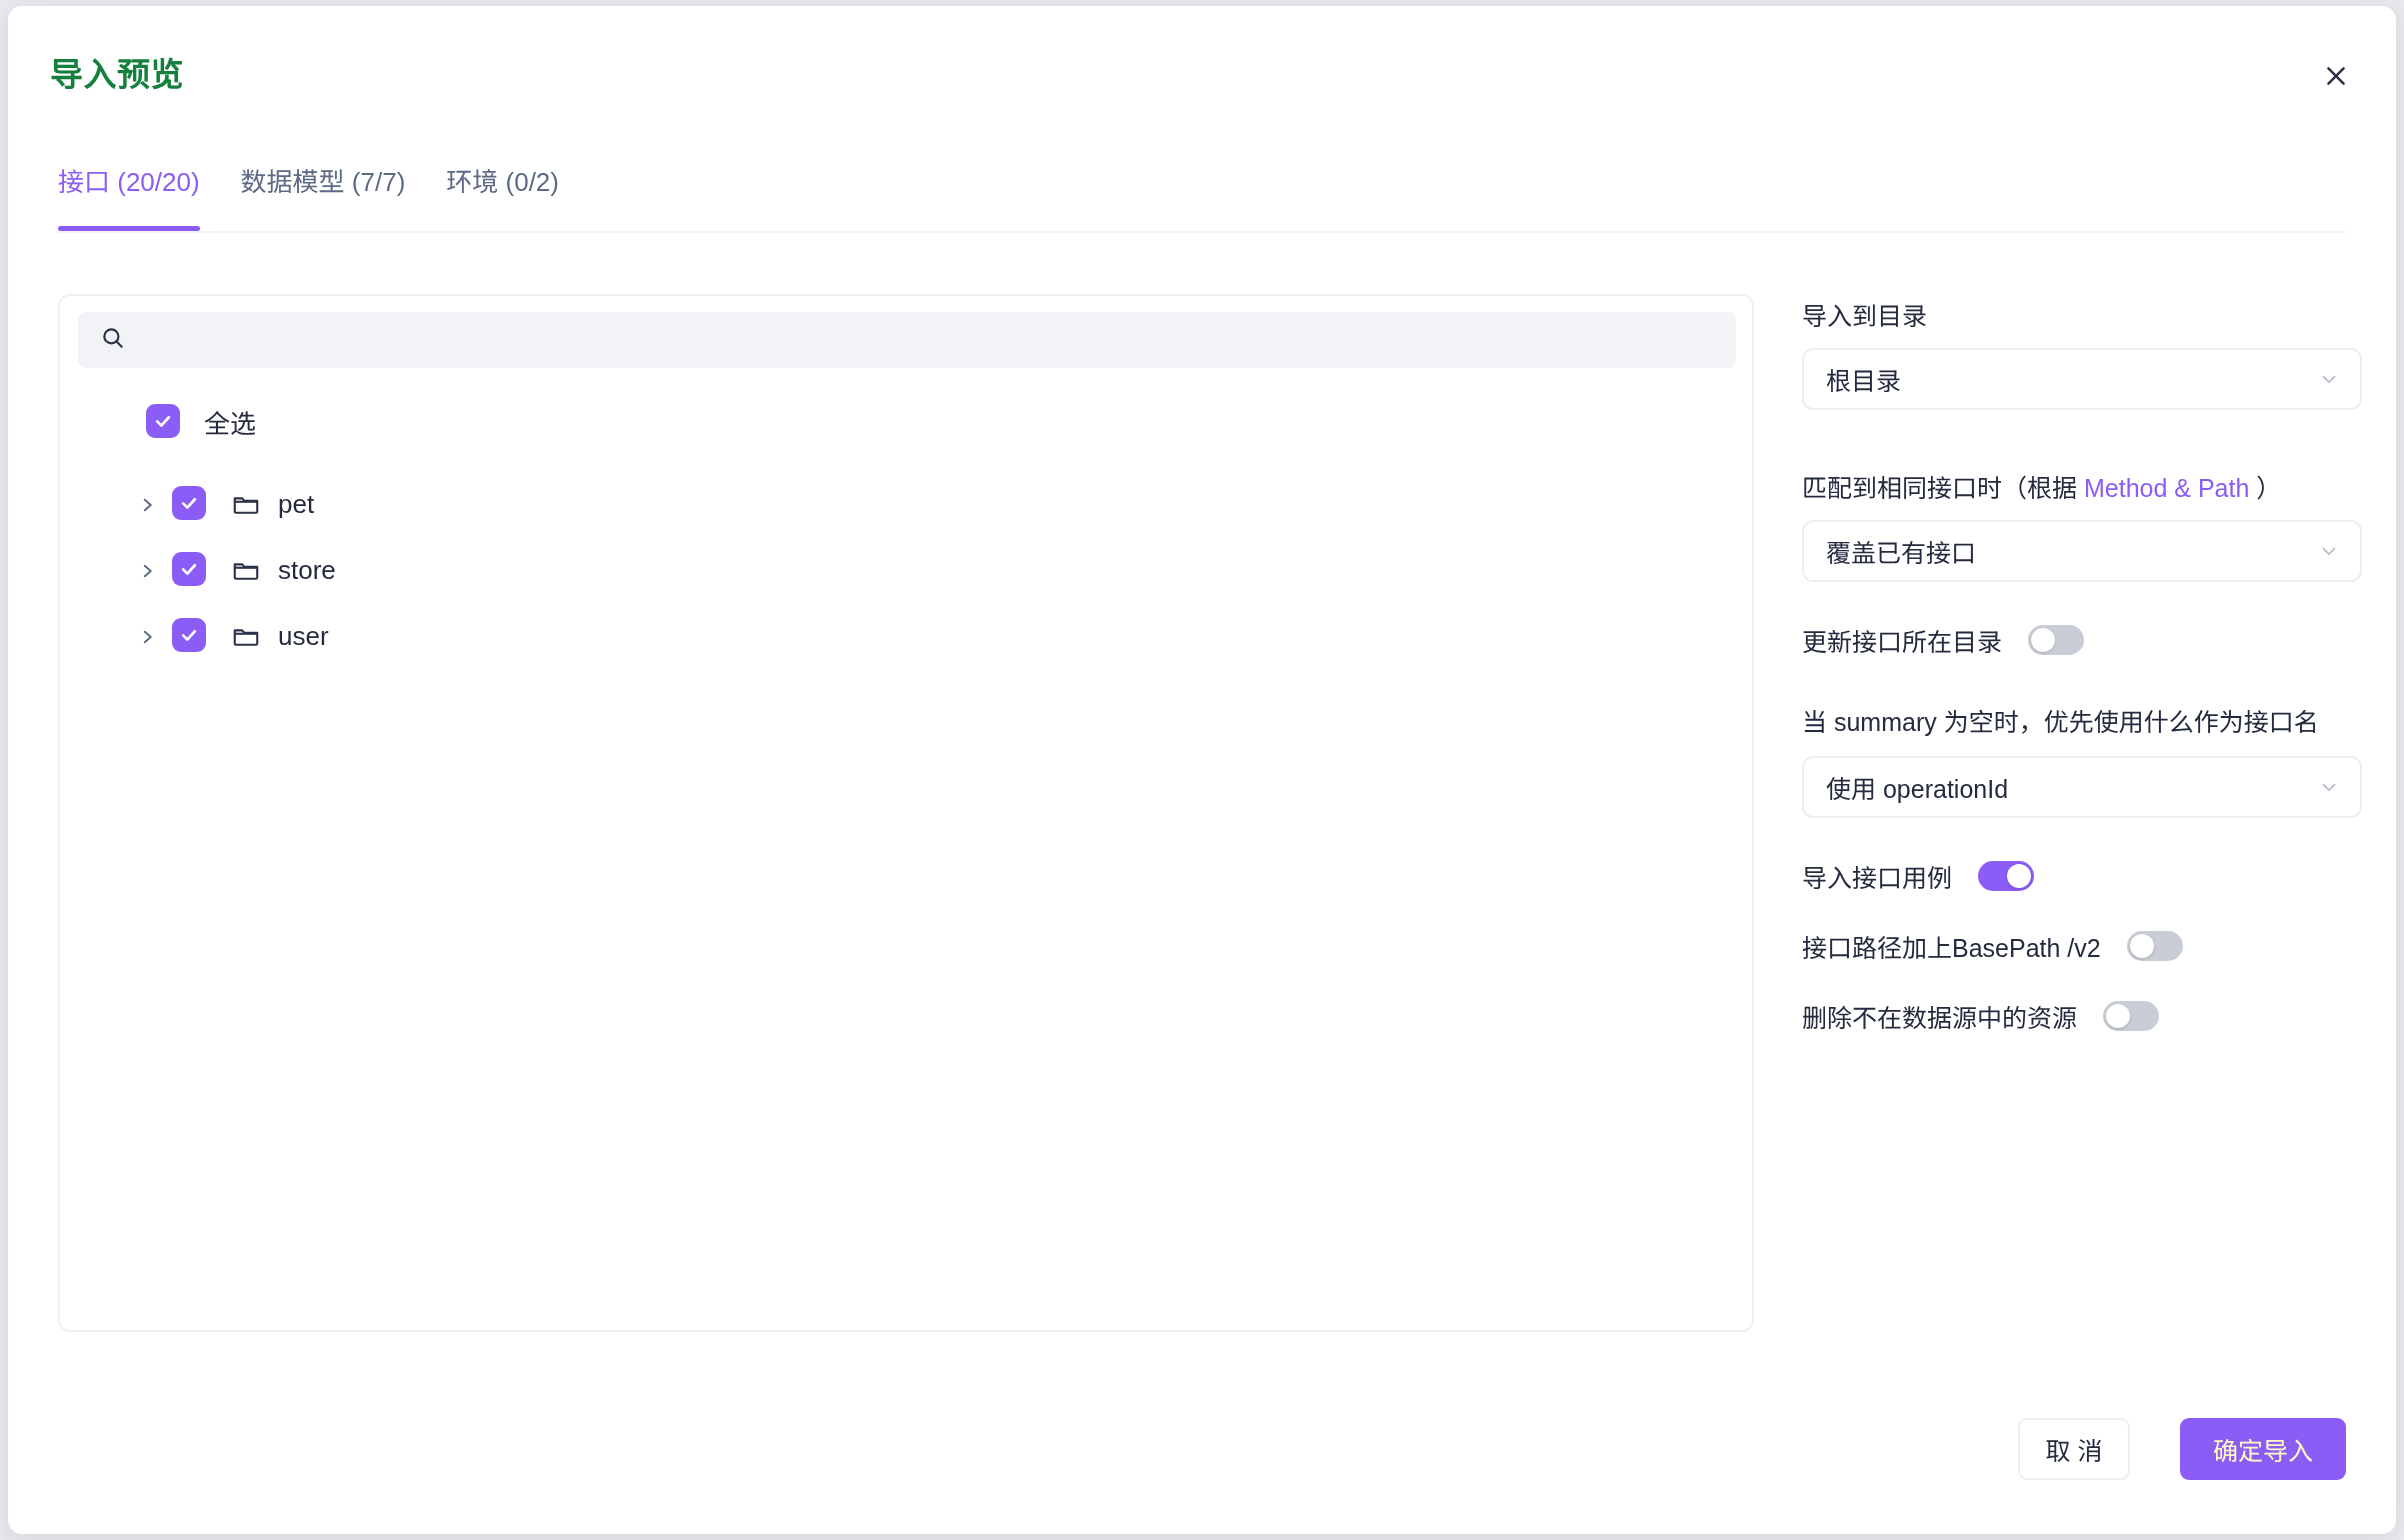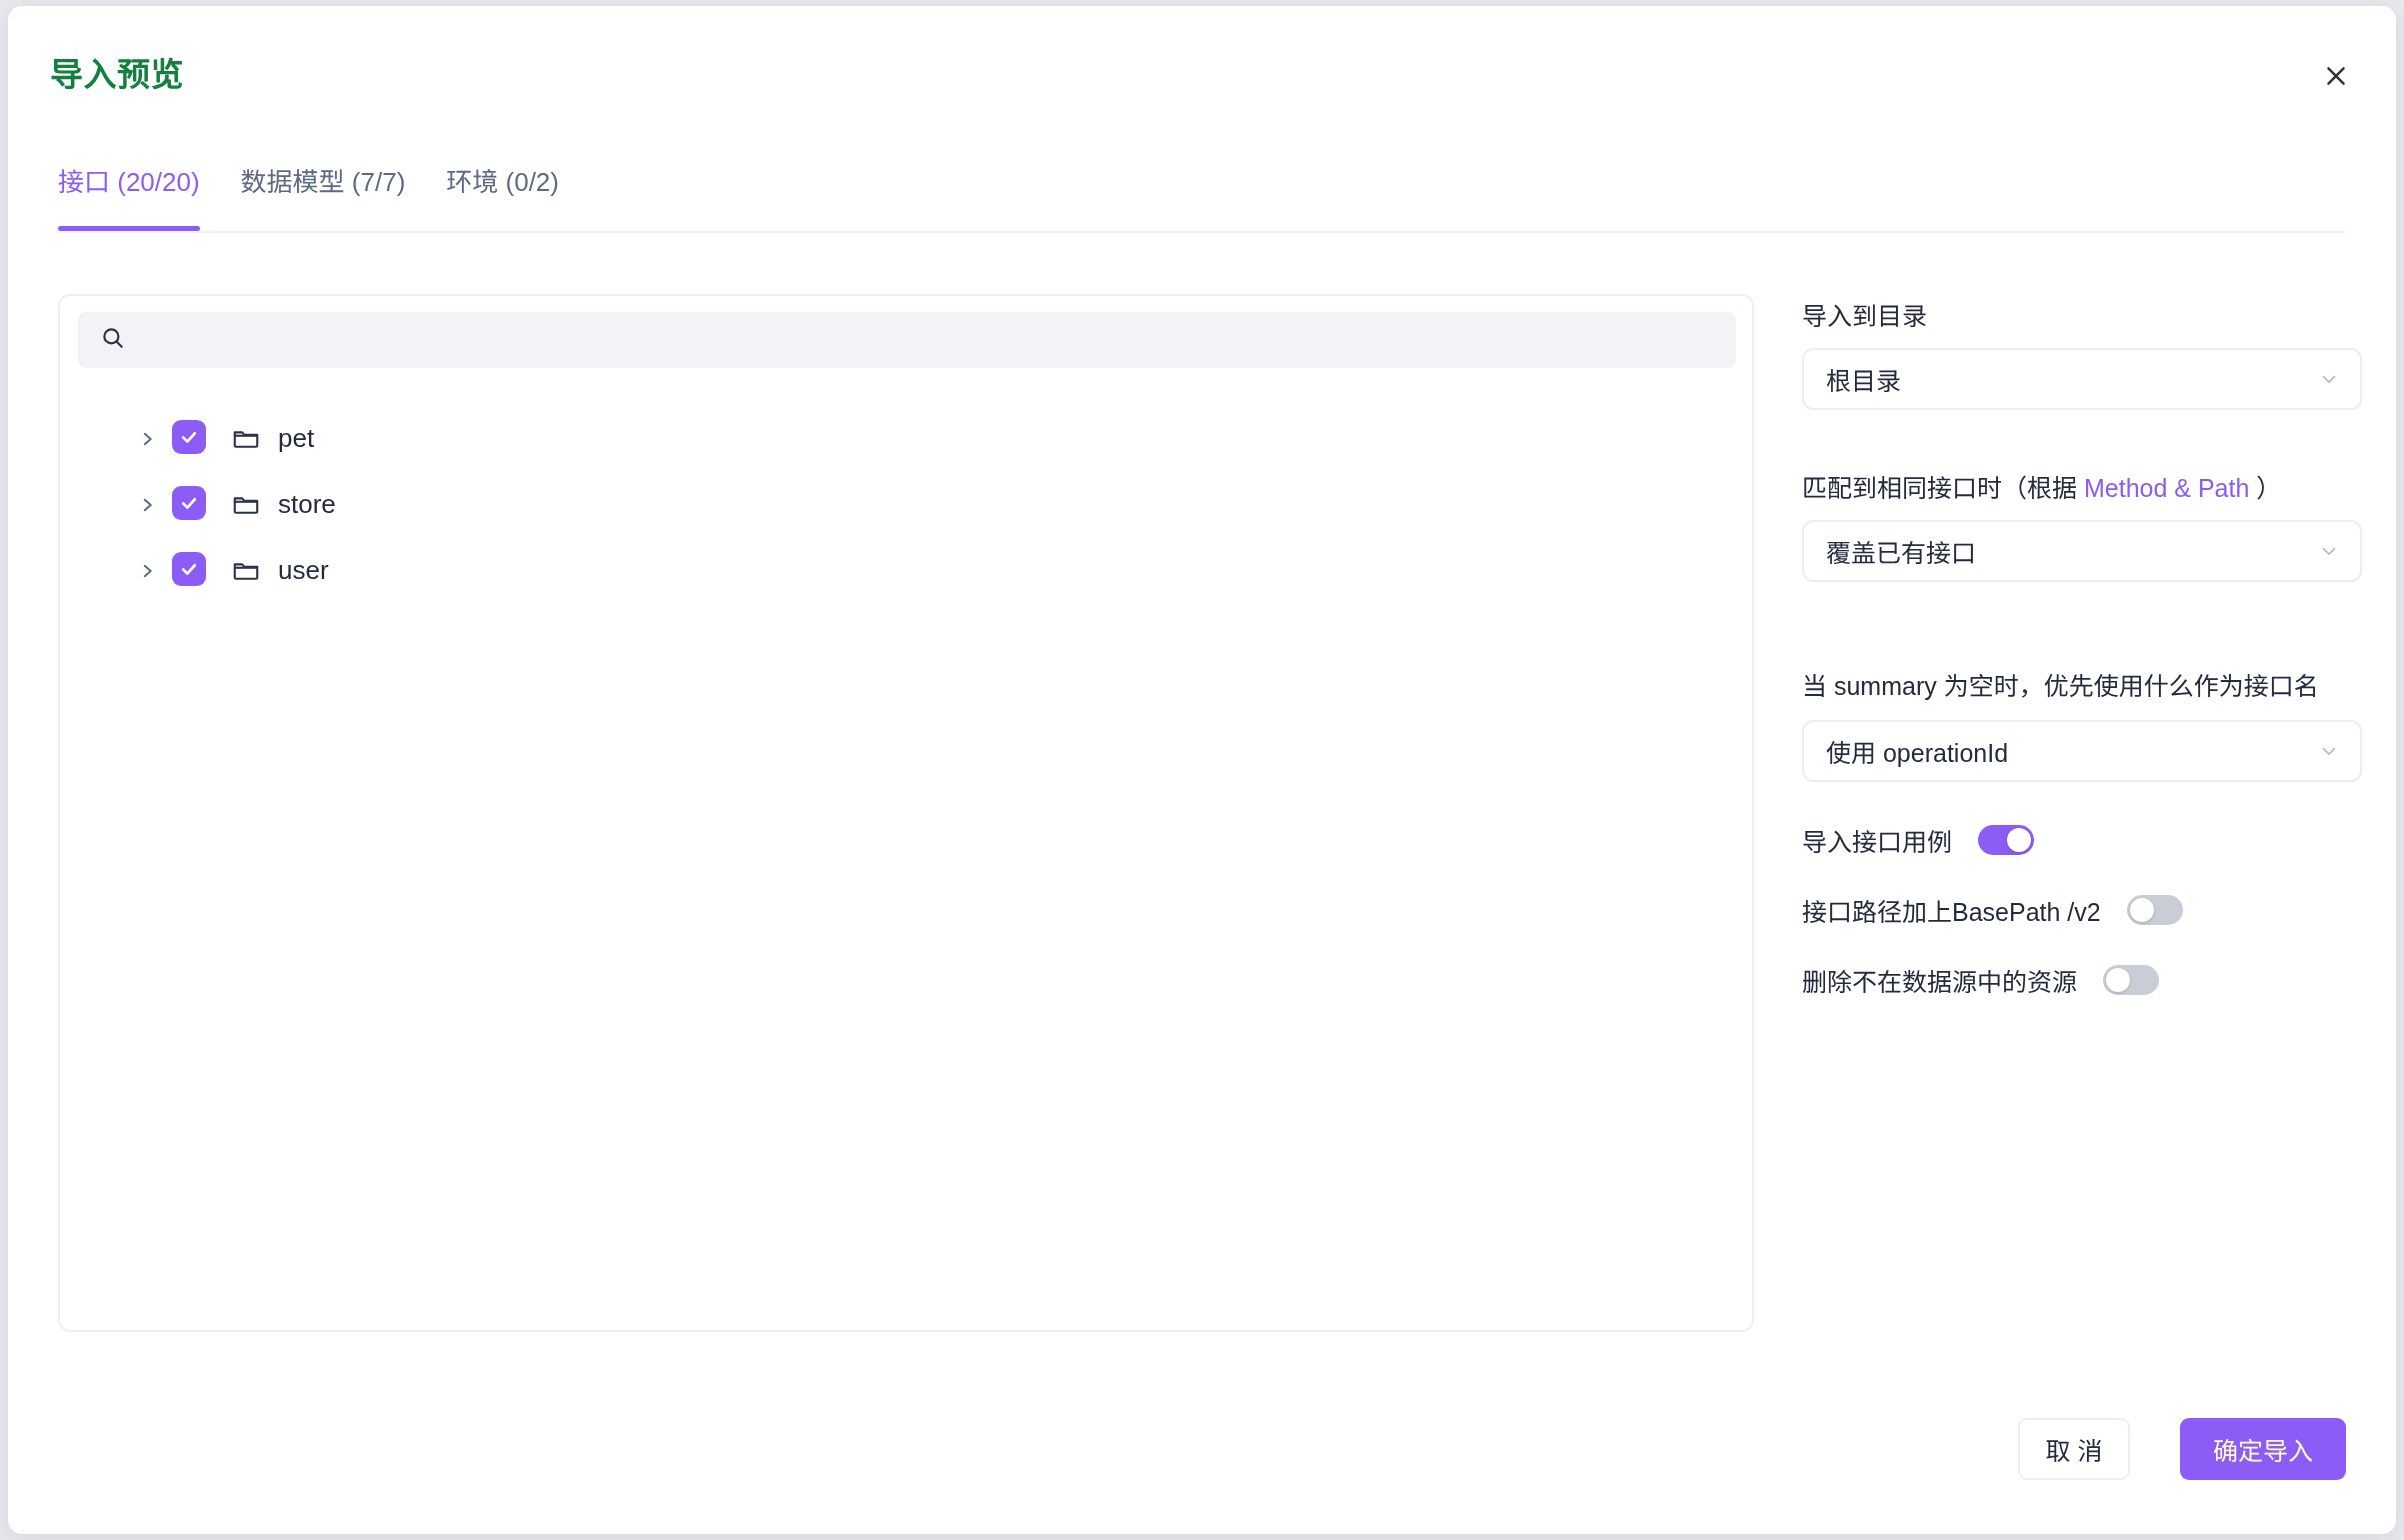--- a/index.html
+++ b/index.html
@@ -353,20 +353,28 @@
           <svg width="26" height="26" viewBox="0 0 24 24" fill="none" stroke="#2c3347" stroke-width="2" stroke-linecap="round">
             <circle cx="10.5" cy="10.5" r="6.5"></circle>
             <line x1="15.5" y1="15.5" x2="20" y2="20"></line>
           </svg>
         </span>
         <input class="search-input" type="text" placeholder="" style="">
       </div>
 
       <div class="tree-body">
 
+        <div class="tree-row">
+          <div class="cbox">
+            <svg width="20" height="20" viewBox="0 0 24 24" fill="none" stroke="#ffffff" stroke-width="3.2" stroke-linecap="round" stroke-linejoin="round">
+              <polyline points="5,12.5 10,17.5 19,7.5"></polyline>
+            </svg>
+          </div>
+          <div class="node-label root">全选</div>
+        </div>
 
         <div class="tree-row child">
           <div class="caret">
             <svg width="18" height="18" viewBox="0 0 24 24" fill="none" stroke="#5d6a85" stroke-width="2.6" stroke-linecap="round" stroke-linejoin="round">
               <polyline points="9,5 17,12 9,19"></polyline>
             </svg>
           </div>
           <div class="cbox">
             <svg width="20" height="20" viewBox="0 0 24 24" fill="none" stroke="#ffffff" stroke-width="3.2" stroke-linecap="round" stroke-linejoin="round">
               <polyline points="5,12.5 10,17.5 19,7.5"></polyline>
@@ -443,20 +451,26 @@
         <span class="select-value">覆盖已有接口</span>
         <span class="chevron">
           <svg width="22" height="22" viewBox="0 0 24 24" fill="none" stroke="#b7bcc8" stroke-width="2" stroke-linecap="round" stroke-linejoin="round">
             <polyline points="6,9.5 12,15.5 18,9.5"></polyline>
           </svg>
         </span>
       </div>
 
       <div class="gap-md"></div>
 
+      <div class="toggle-row">
+        <span class="toggle-label">更新接口所在目录</span>
+        <span class="switch">
+          <span class="knob"></span>
+        </span>
+      </div>
 
       <div class="gap-md"></div>
 
       <div class="field-label" style="line-height:48px;">当 summary 为空时，优先使用什么作为接口名</div>
       <div class="select">
         <span class="select-value">使用 operationId</span>
         <span class="chevron">
           <svg width="22" height="22" viewBox="0 0 24 24" fill="none" stroke="#b7bcc8" stroke-width="2" stroke-linecap="round" stroke-linejoin="round">
             <polyline points="6,9.5 12,15.5 18,9.5"></polyline>
           </svg>

